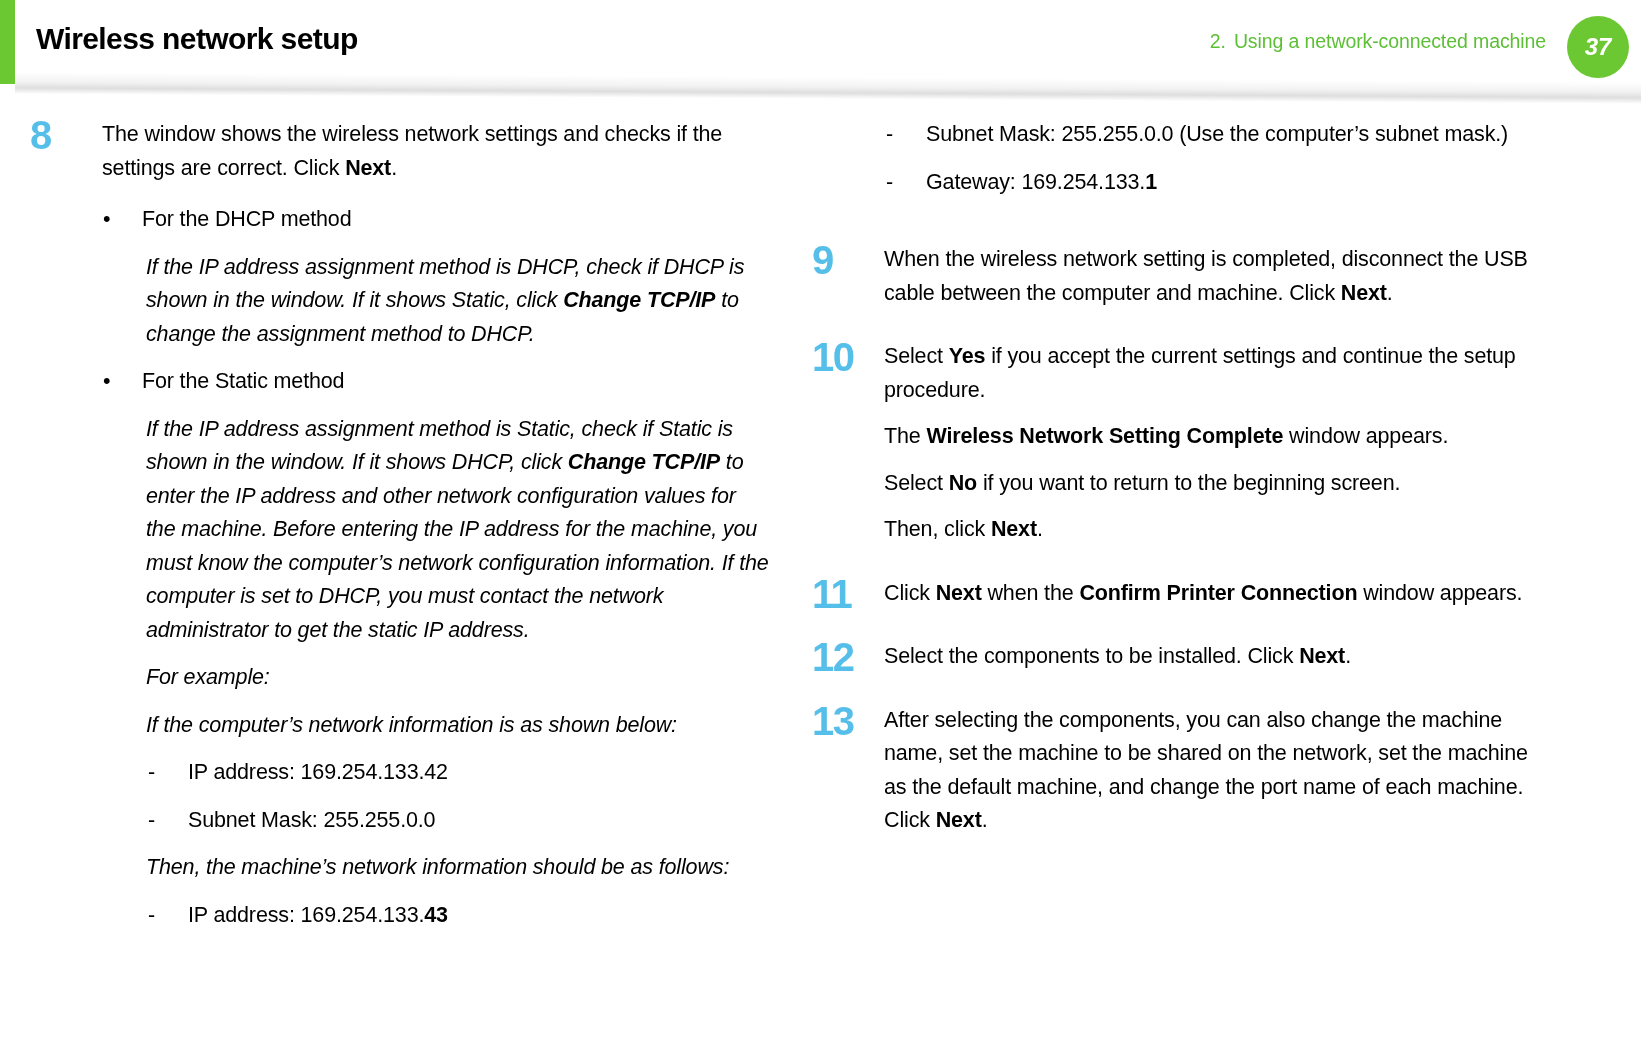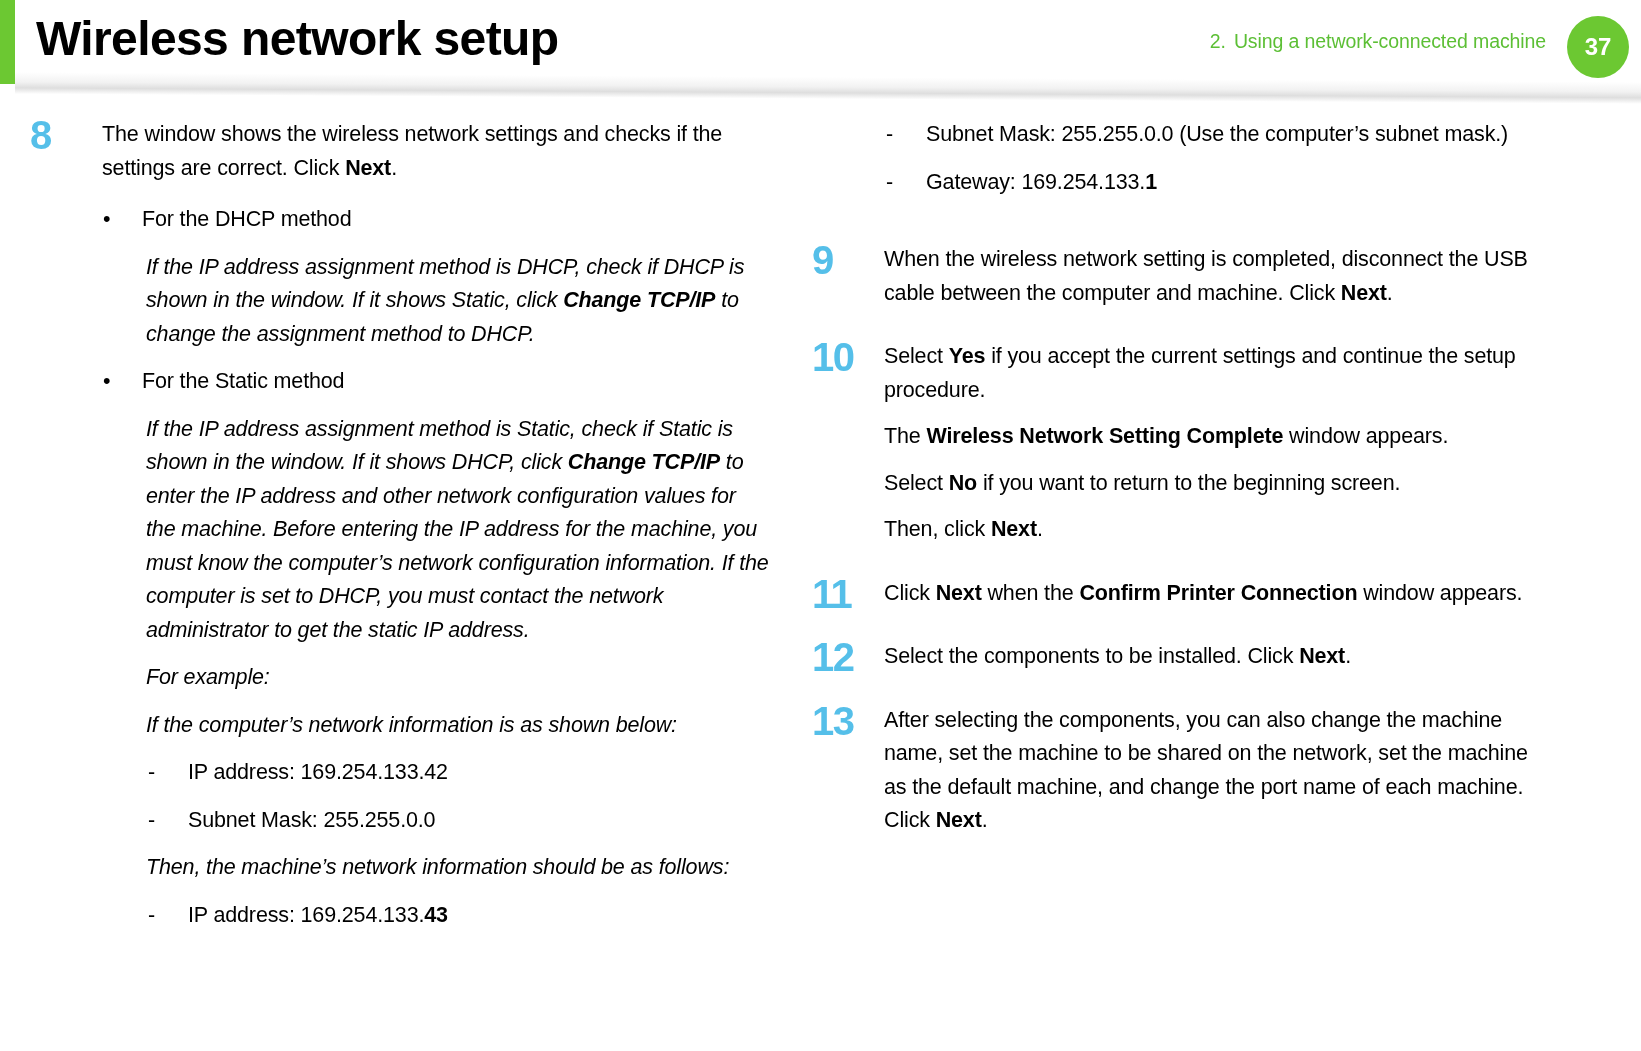--- a/index.html
+++ b/index.html
@@ -28,21 +28,21 @@
     position: absolute;
     left: 0; top: 0;
     width: 15px;
     height: 84px;
     background: #6cc832;
   }
   #page-title {
     position: absolute;
     left: 36px;
     top: 6px;
-    font-size: 48px;
+    font-size: 30px;
     font-weight: bold;
     letter-spacing: -0.6px;
     color: #000000;
     line-height: 66px;
     white-space: nowrap;
   }
   #chapter-label {
     position: absolute;
     right: 95px;
     top: 30px;
@@ -60,20 +60,21 @@
     width: 62px;
     height: 62px;
     border-radius: 50%;
     background: #6cc832;
     color: #ffffff;
     font-size: 24px;
     font-weight: bold;
     display: flex;
     align-items: center;
     justify-content: center;
+    font-style: italic;
   }
   #header-shade {
     position: absolute;
     left: 15px;
     top: 72px;
     width: 1626px;
     height: 22px;
     background: linear-gradient(to bottom, #ffffff 0%, #f2f2f2 45%, #dedede 72%, #ffffff 100%);
     transform: skewY(0.35deg);
     transform-origin: left top;

